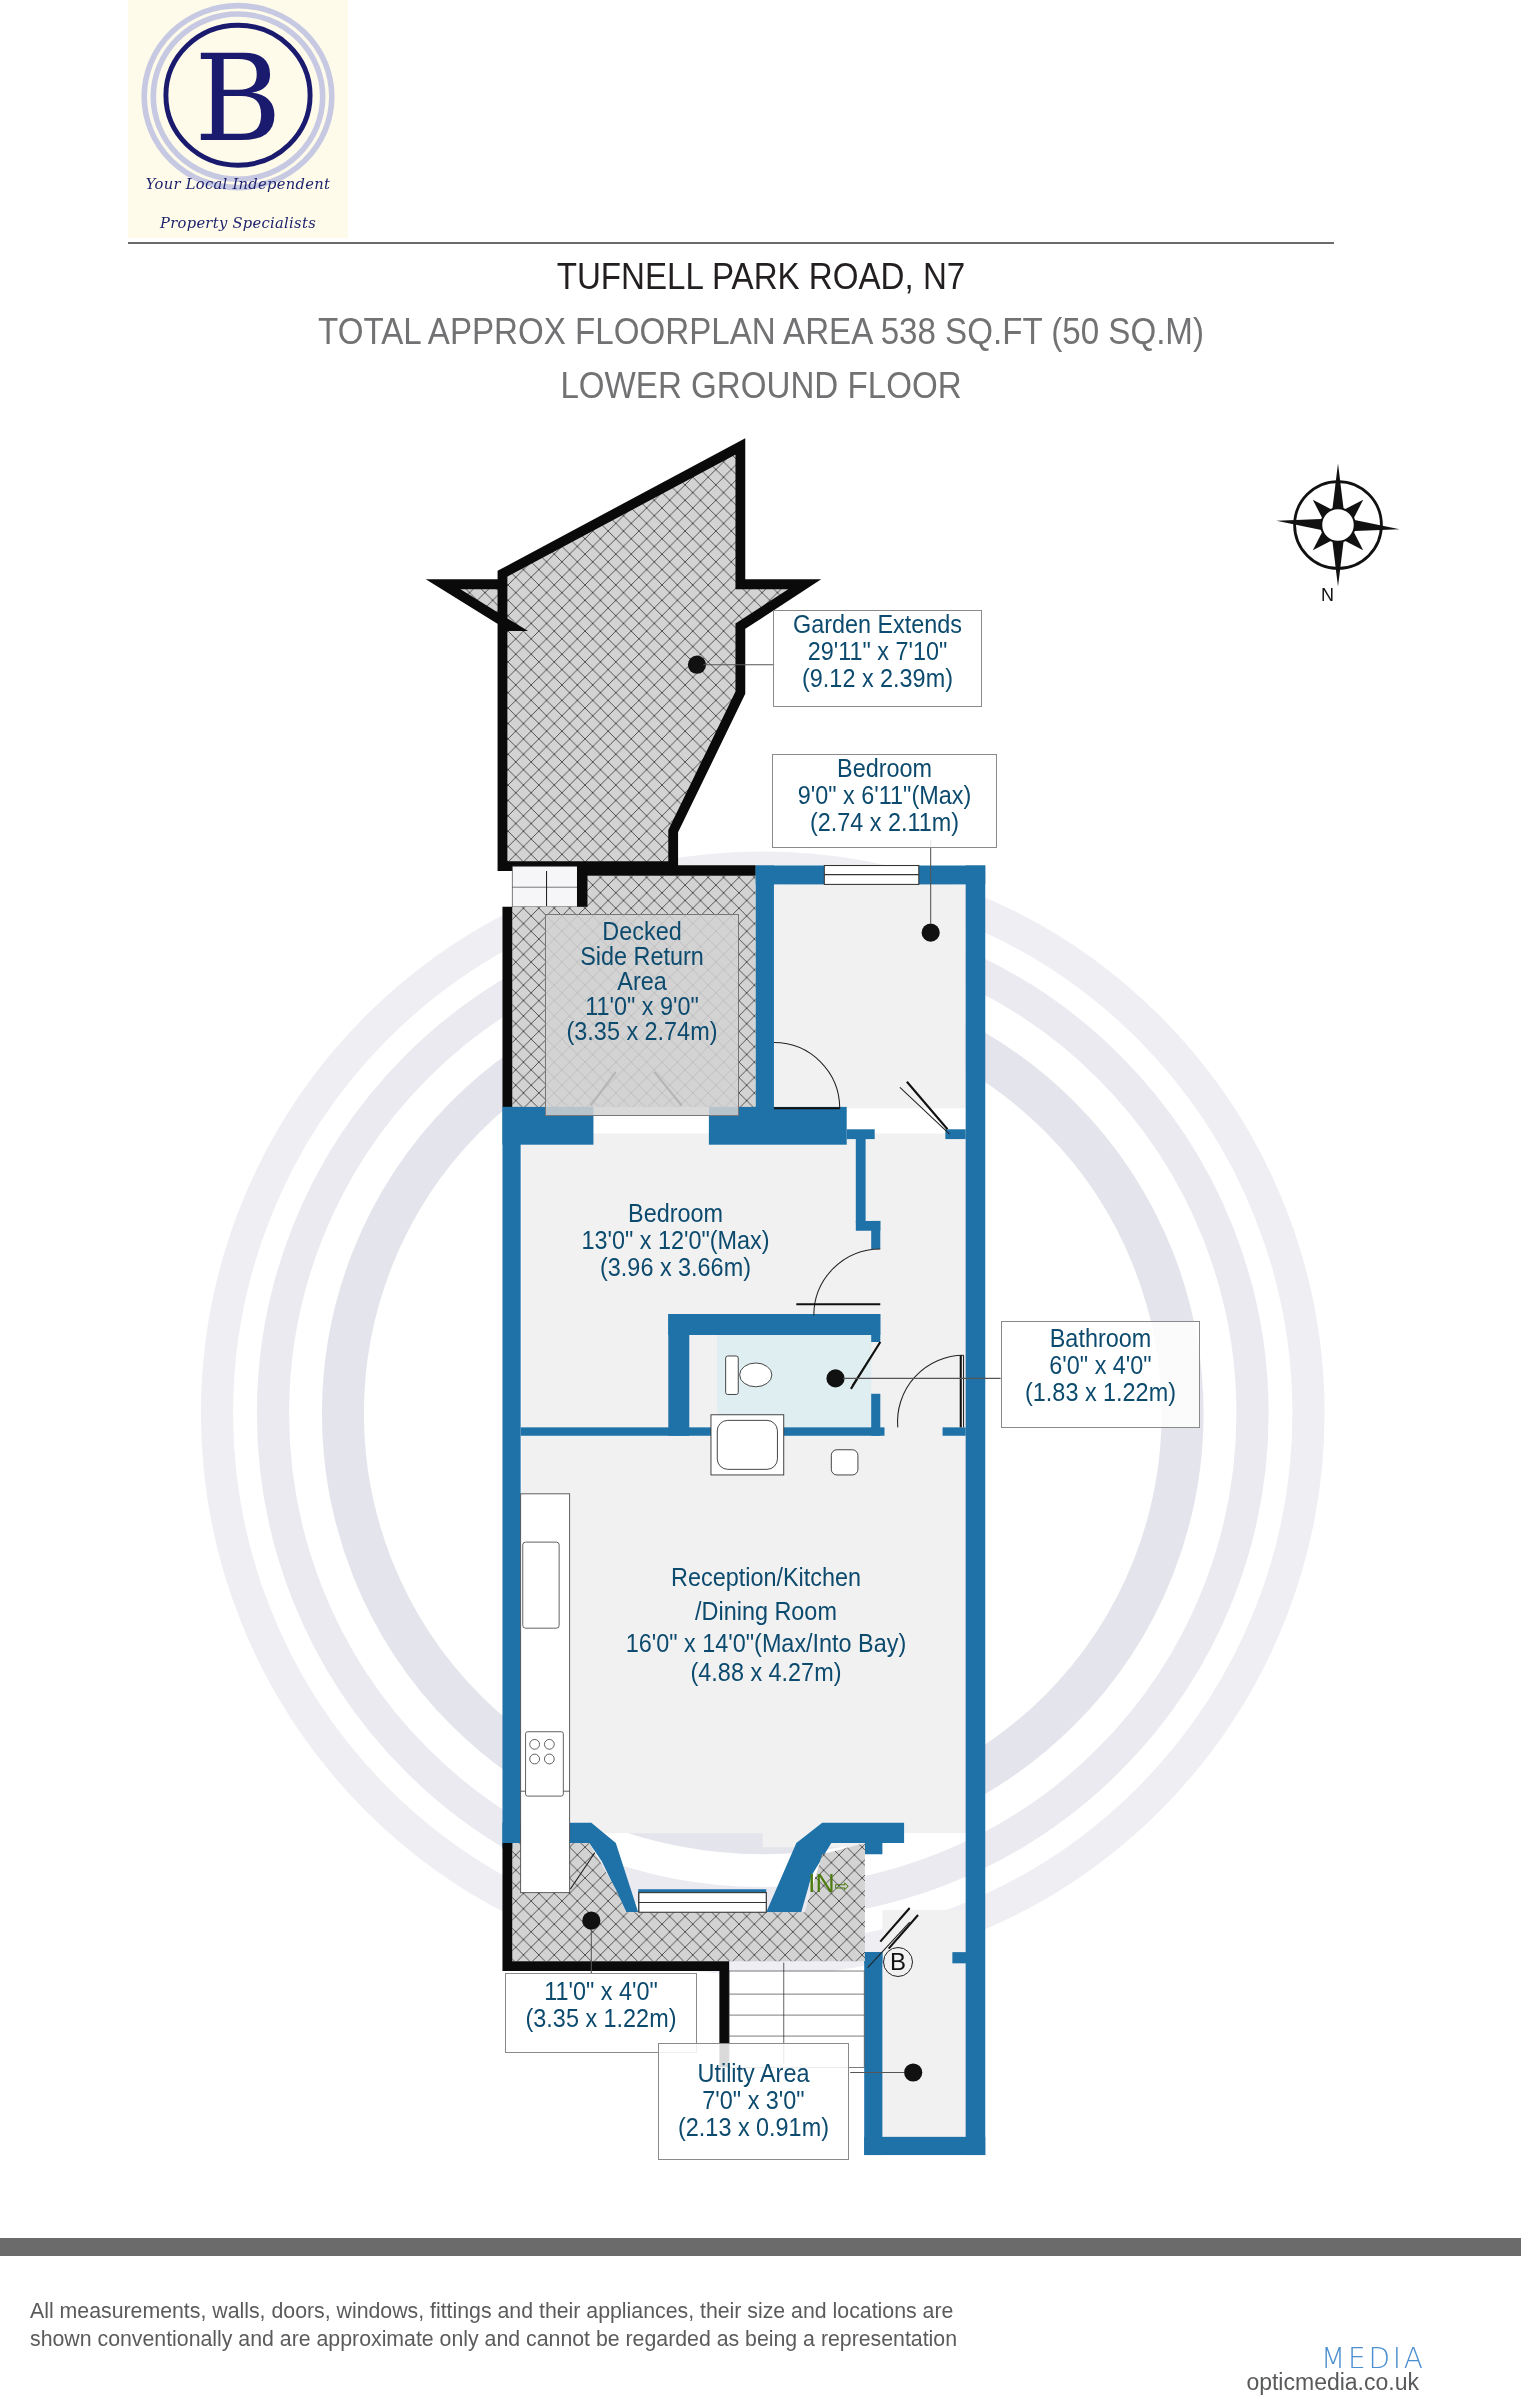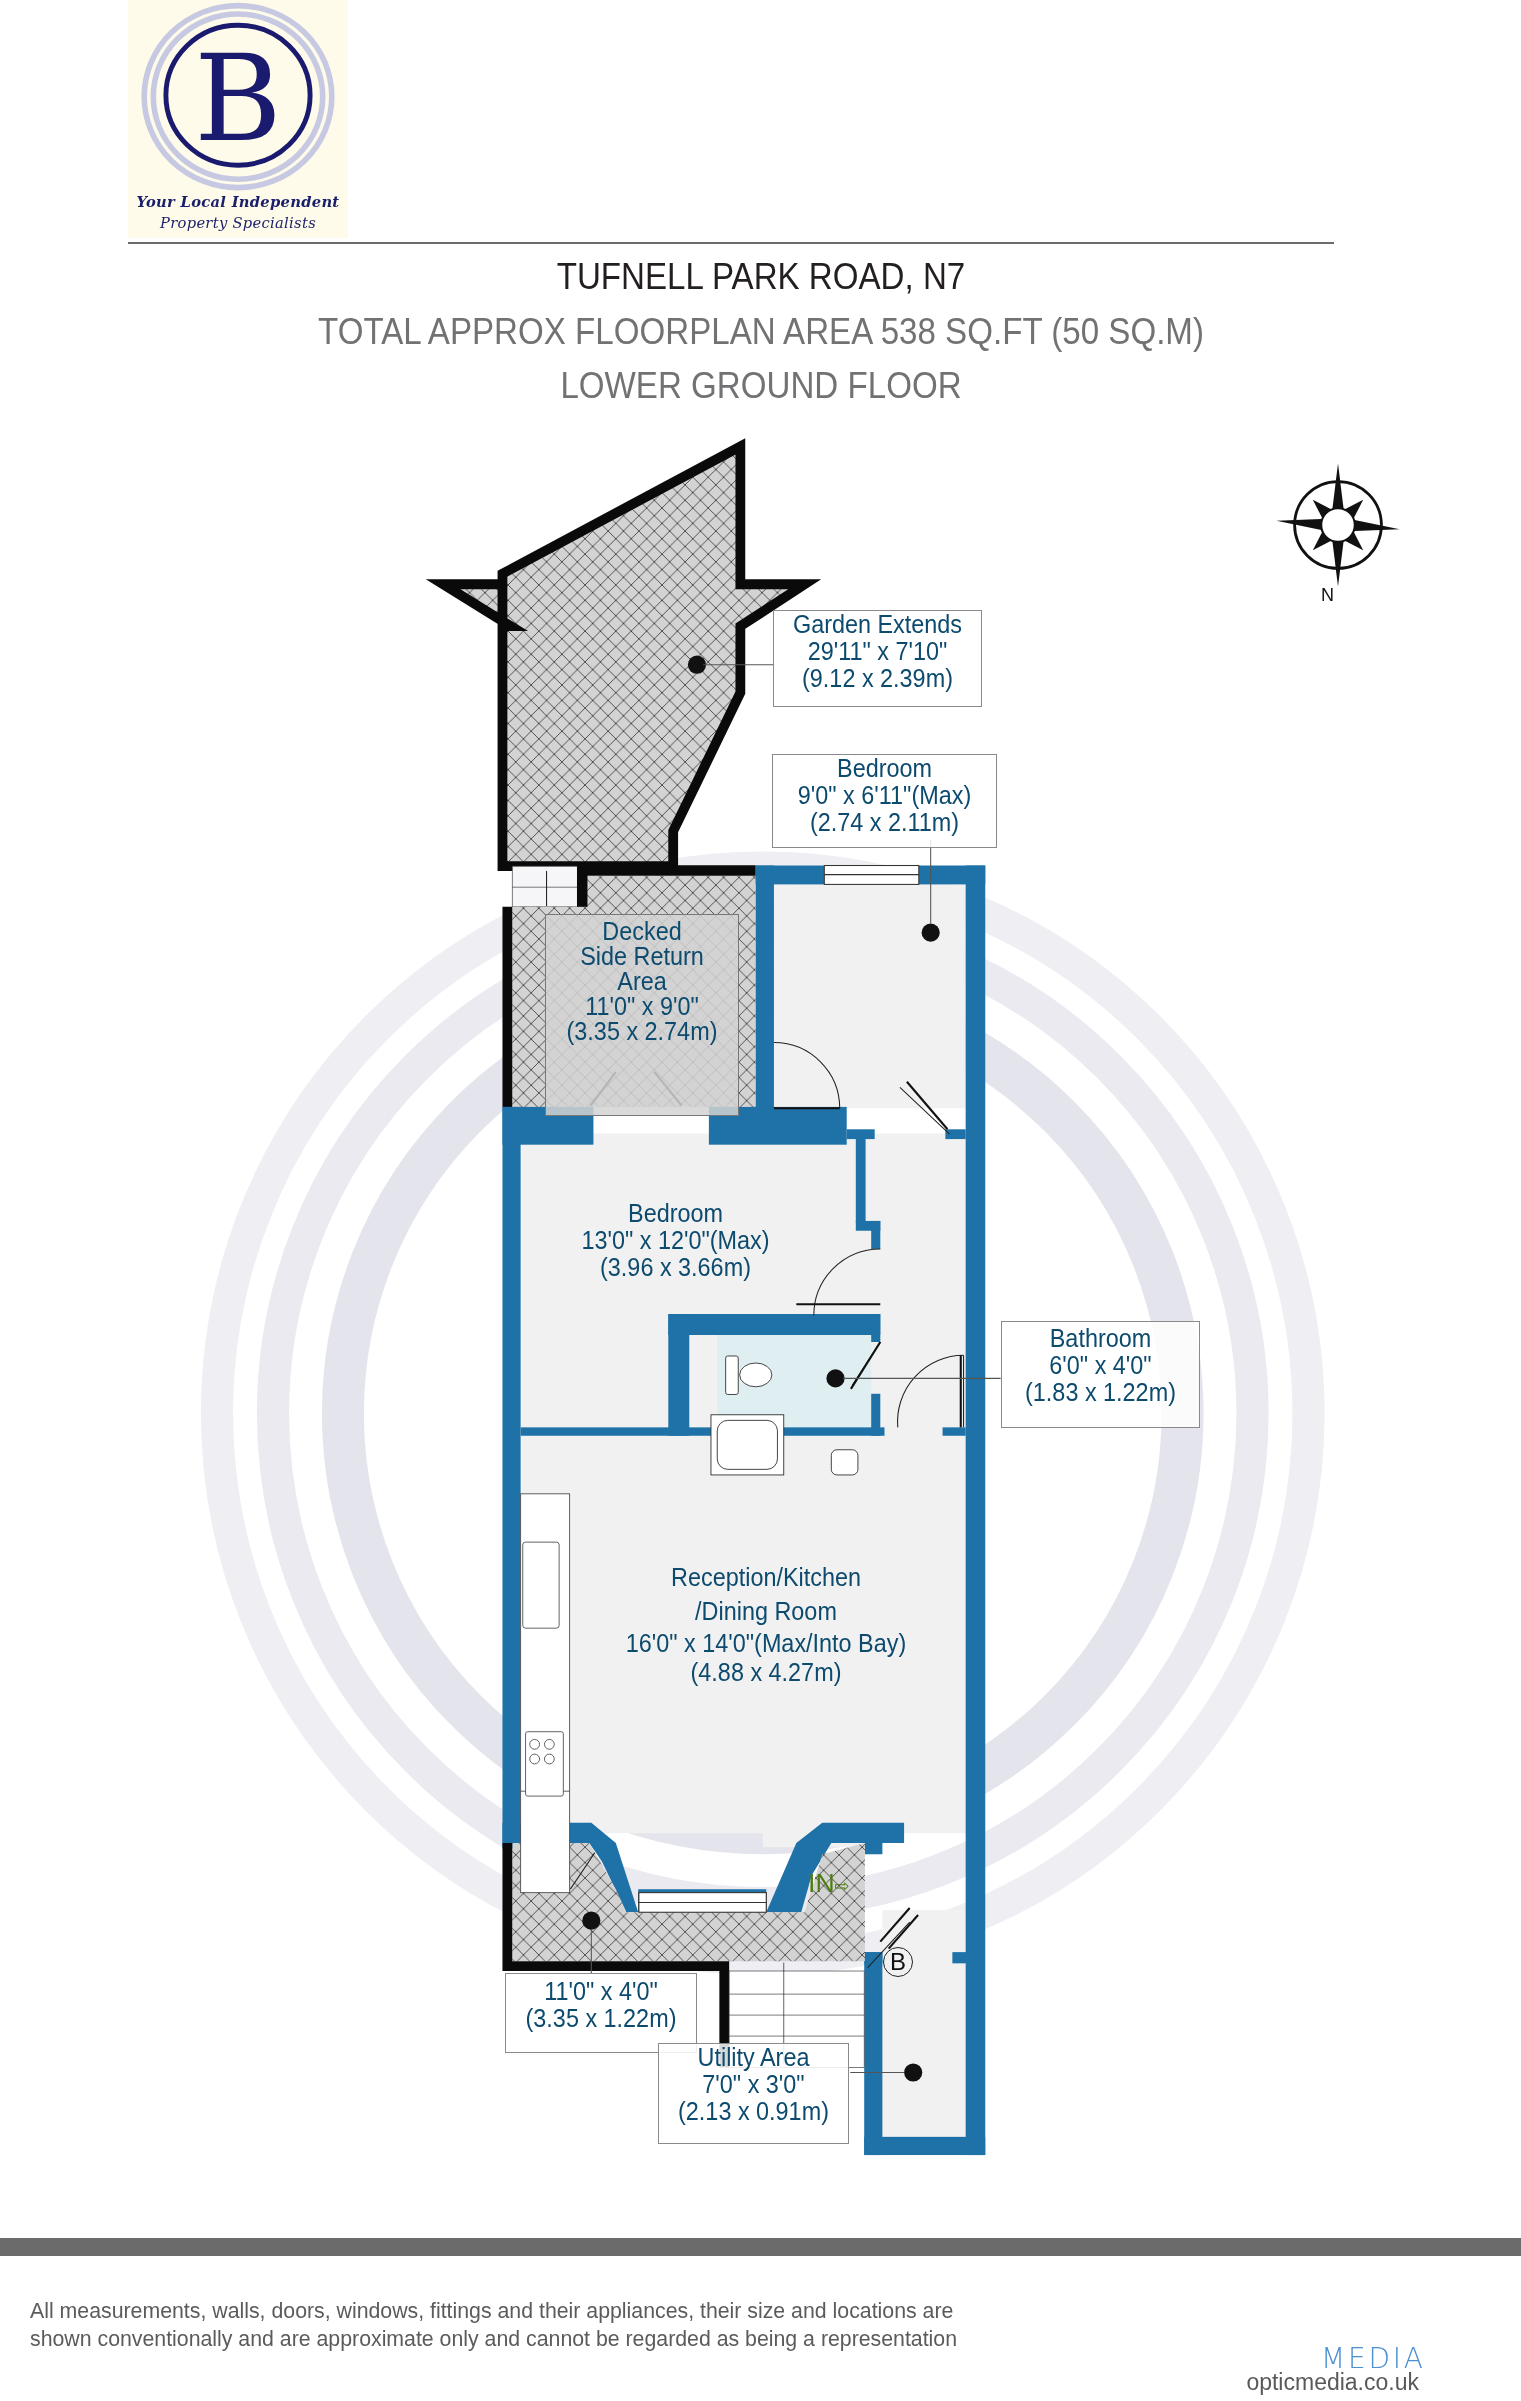--- a/index.html
+++ b/index.html
@@ -32,21 +32,21 @@
 </head>
 <body>
 
 <div id="logo" class="abs">
   <svg width="220" height="203" viewBox="0 0 314 290">
     <ellipse cx="157" cy="138" rx="134" ry="130" fill="none" stroke="#c7c9e3" stroke-width="8"></ellipse>
     <ellipse cx="157" cy="138" rx="121" ry="118" fill="none" stroke="#c7c9e3" stroke-width="8"></ellipse>
     <ellipse cx="157" cy="136" rx="103" ry="100" fill="none" stroke="#1a1a6e" stroke-width="7"></ellipse>
     <text x="157" y="200" text-anchor="middle" font-family="DejaVu Serif, serif" font-size="170" fill="#1a1a6e">B</text>
   </svg>
-  <div class="logo-tag" style="top:193px;font-weight:bold;">Your Local Independent</div>
+  <div class="logo-tag" style="top:175px;">Your Local Independent</div>
   <div class="logo-tag" style="top:214px;">Property Specialists</div>
 </div>
 
 <div id="top-divider" class="abs"></div>
 
 <div id="title-1" class="title">TUFNELL PARK ROAD, N7</div>
 <div id="title-2" class="title">TOTAL APPROX FLOORPLAN AREA 538 SQ.FT (50 SQ.M)</div>
 <div id="title-3" class="title">LOWER GROUND FLOOR</div>
 
 <svg id="plan" class="abs" width="1522" height="2239" viewBox="0 0 2175 3200">
@@ -238,21 +238,21 @@
   <span>/Dining Room</span>
   <span style="line-height:31px;">16'0" x 14'0"(Max/Into Bay)</span>
   <span style="line-height:26.6px;">(4.88 x 4.27m)</span>
 </div>
 
 <div class="label-box" style="left:505px;top:1973px;width:190px;height:74px;padding-top:4.2px;">
   <span>11'0" x 4'0"</span>
   <span>(3.35 x 1.22m)</span>
 </div>
 
-<div class="label-box" style="left:658px;top:2043px;width:189px;height:99px;padding-top:0;">
+<div class="label-box" style="left:658px;top:2043px;width:189px;height:99px;padding-top:16px;">
   <span>Utility Area</span>
   <span>7'0" x 3'0"</span>
   <span>(2.13 x 0.91m)</span>
 </div>
 
 <div class="in-label" style="left:808px;top:1868px;">
   <span>IN</span><span style="font-size:18px;">⇨</span>
 </div>
 <div class="b-marker" style="left:883px;top:1947px;">B</div>
 

